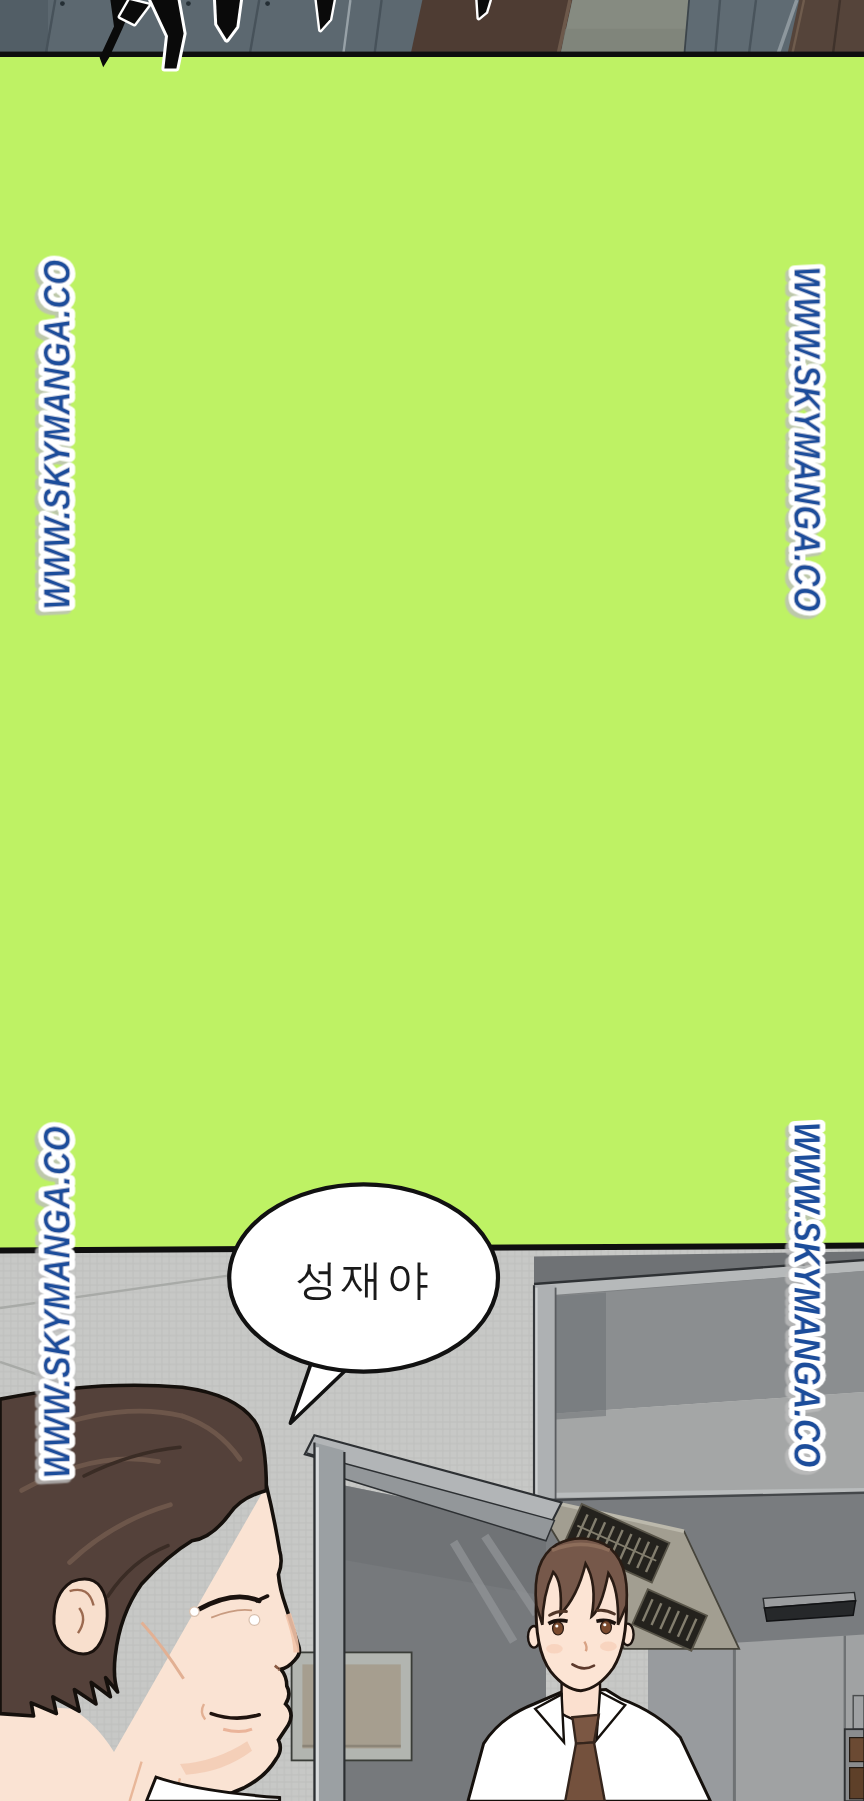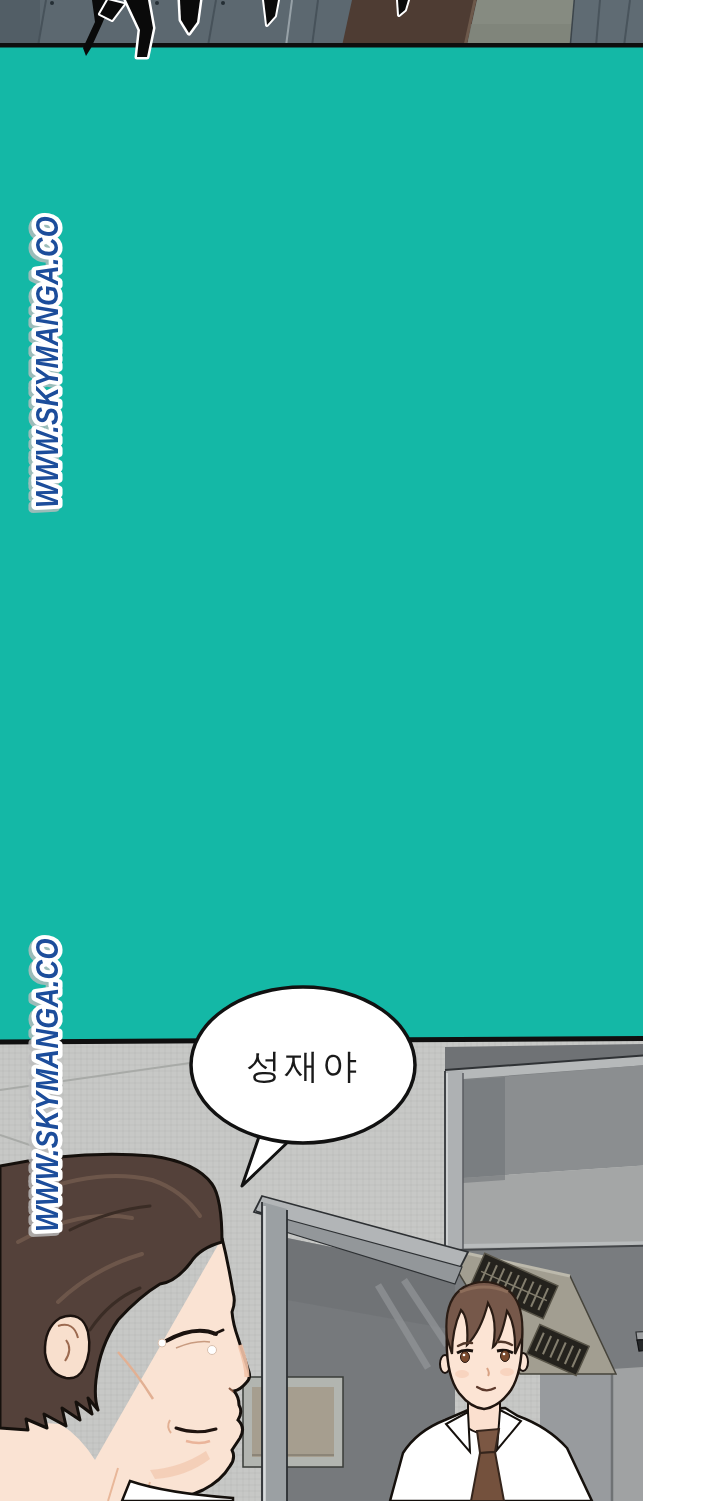--- a/index.html
+++ b/index.html
@@ -1,16 +1,16 @@
 <!DOCTYPE html>
 <html><head>
 <meta charset="utf-8">
 <style>
   html,body{margin:0;padding:0;background:#ffffff;}
-  #canvas{position:relative;width:643px;height:1501px;overflow:hidden;background:#14b8a6;}
+  #canvas{position:relative;width:720px;height:1501px;overflow:hidden;background:#bef264;}
   #art{position:absolute;left:0;top:0;width:720px;height:1501px;display:block;}
   .wm{font-family:"Liberation Sans",sans-serif;font-style:italic;font-weight:bold;
       font-size:31px;fill:#1d4d9b;stroke:#ffffff;stroke-width:9px;stroke-linejoin:round;
       paint-order:stroke fill;letter-spacing:0.5px;}
   .bubble-text{font-family:"DejaVu Sans","Liberation Sans",sans-serif;font-size:35px;
       letter-spacing:3px;fill:#1a1a1a;}
   .outline{stroke:#15100c;fill:none;}
 </style>
 </head>
 <body>

